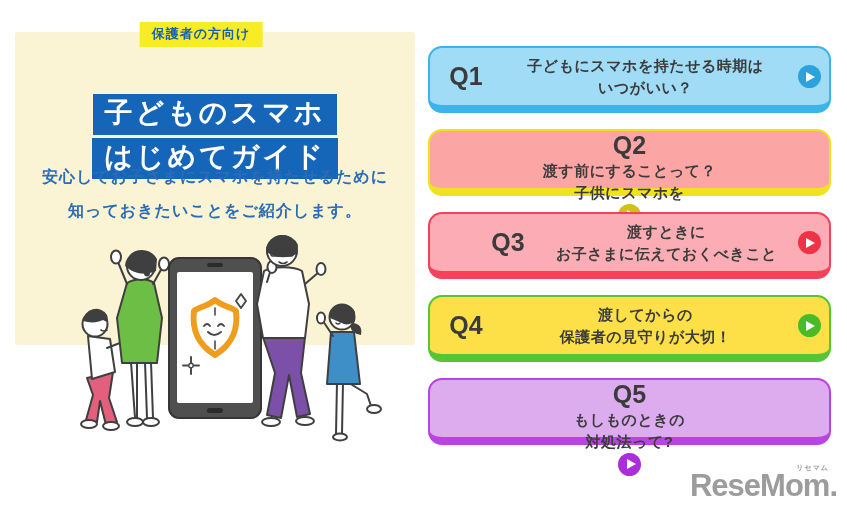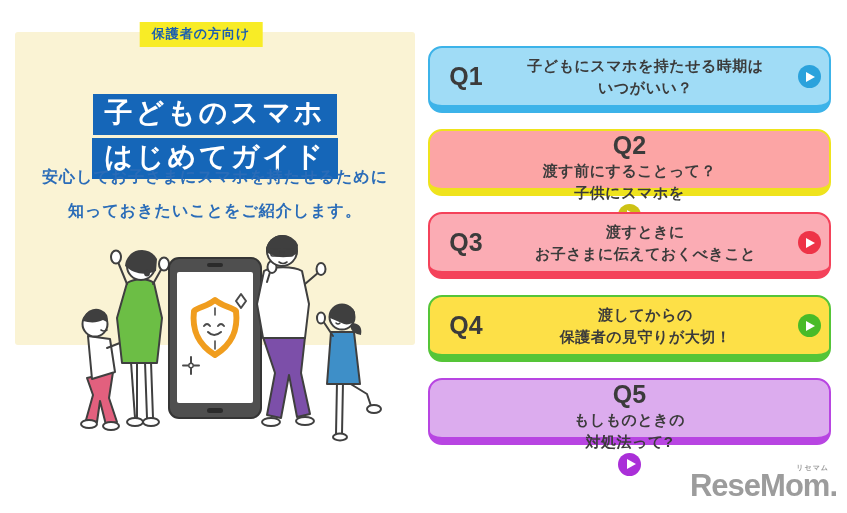--- a/index.html
+++ b/index.html
@@ -205,21 +205,21 @@
         <div>渡す前にすることって？</div>
         <div>子供にスマホを</div>
       </div>
       <div class="arrow">
         <div class="arrow-circle" style="background: rgb(205, 194, 21);">
           <span class="play-tri"></span>
         </div>
       </div>
     </div>
 
-    <div class="card" style="background: rgb(251, 172, 180); border-color: rgb(244, 66, 90);">
+    <div class="card" style="background: rgb(251, 172, 180); border-color: rgb(244, 66, 90); padding-left: 42px;">
       <div class="q-label">Q3</div>
       <div class="q-text">
         <div>渡すときに</div>
         <div>お子さまに伝えておくべきこと</div>
       </div>
       <div class="arrow">
         <div class="arrow-circle" style="background: rgb(238, 51, 71);">
           <span class="play-tri"></span>
         </div>
       </div>

